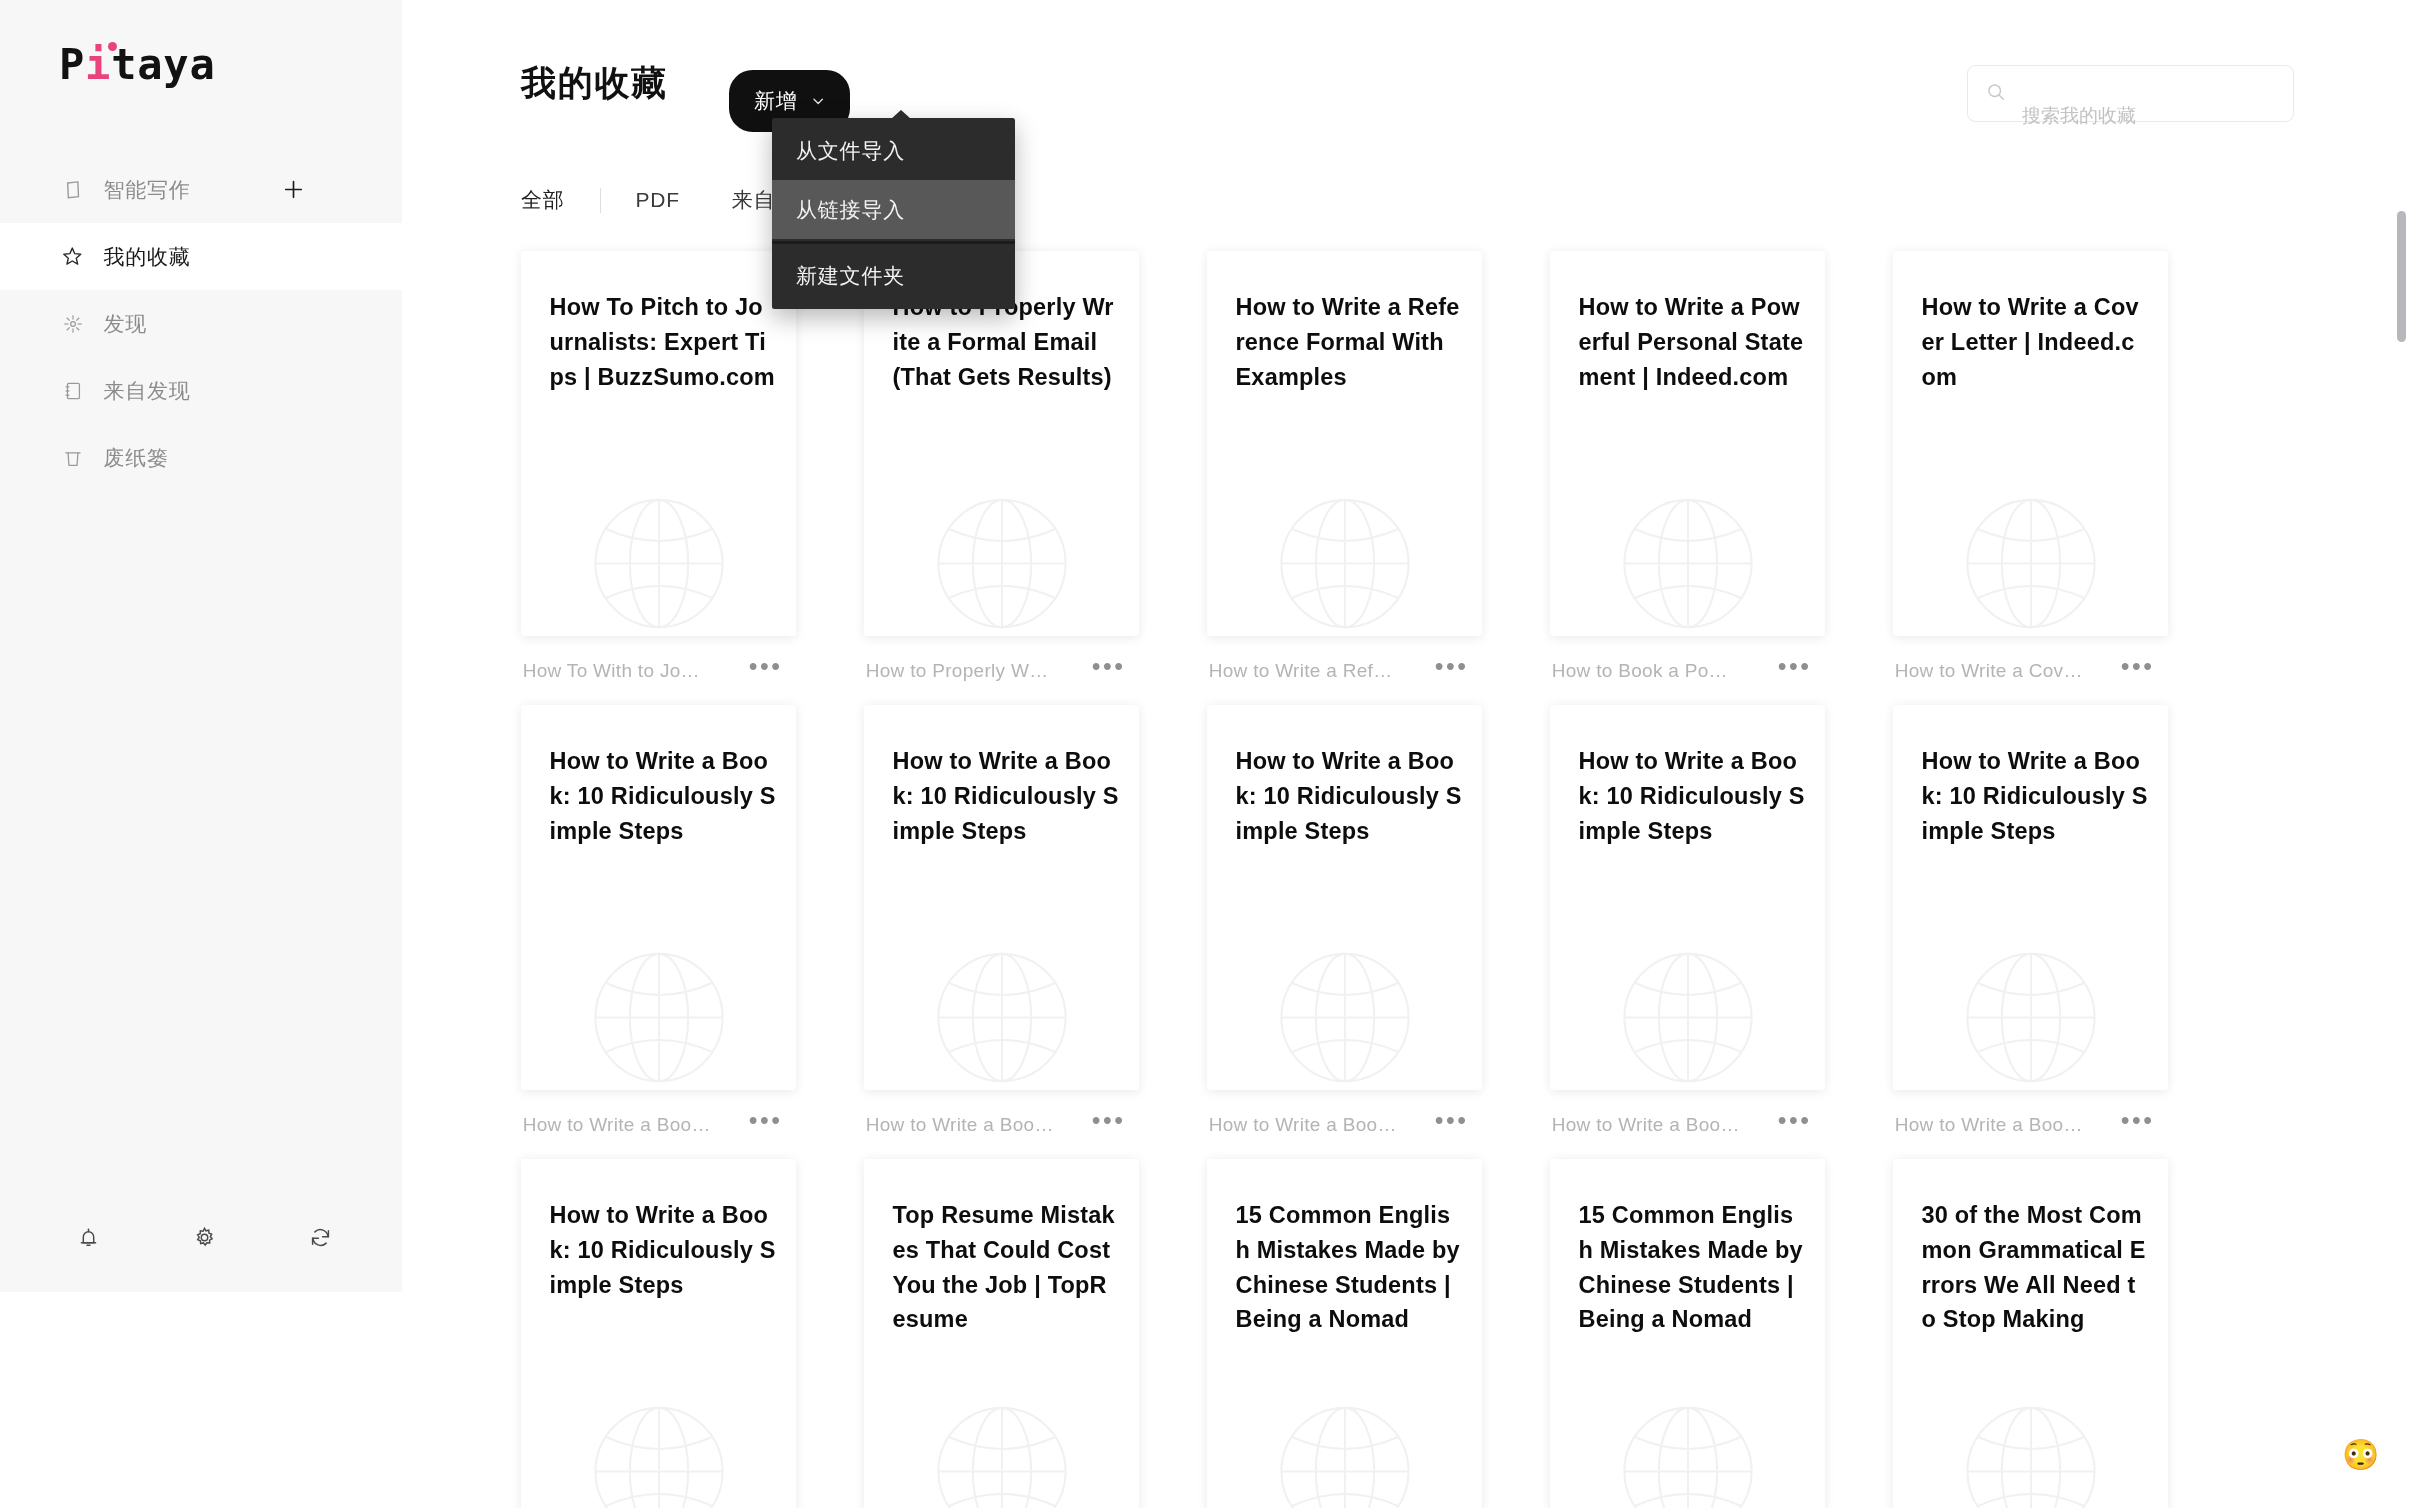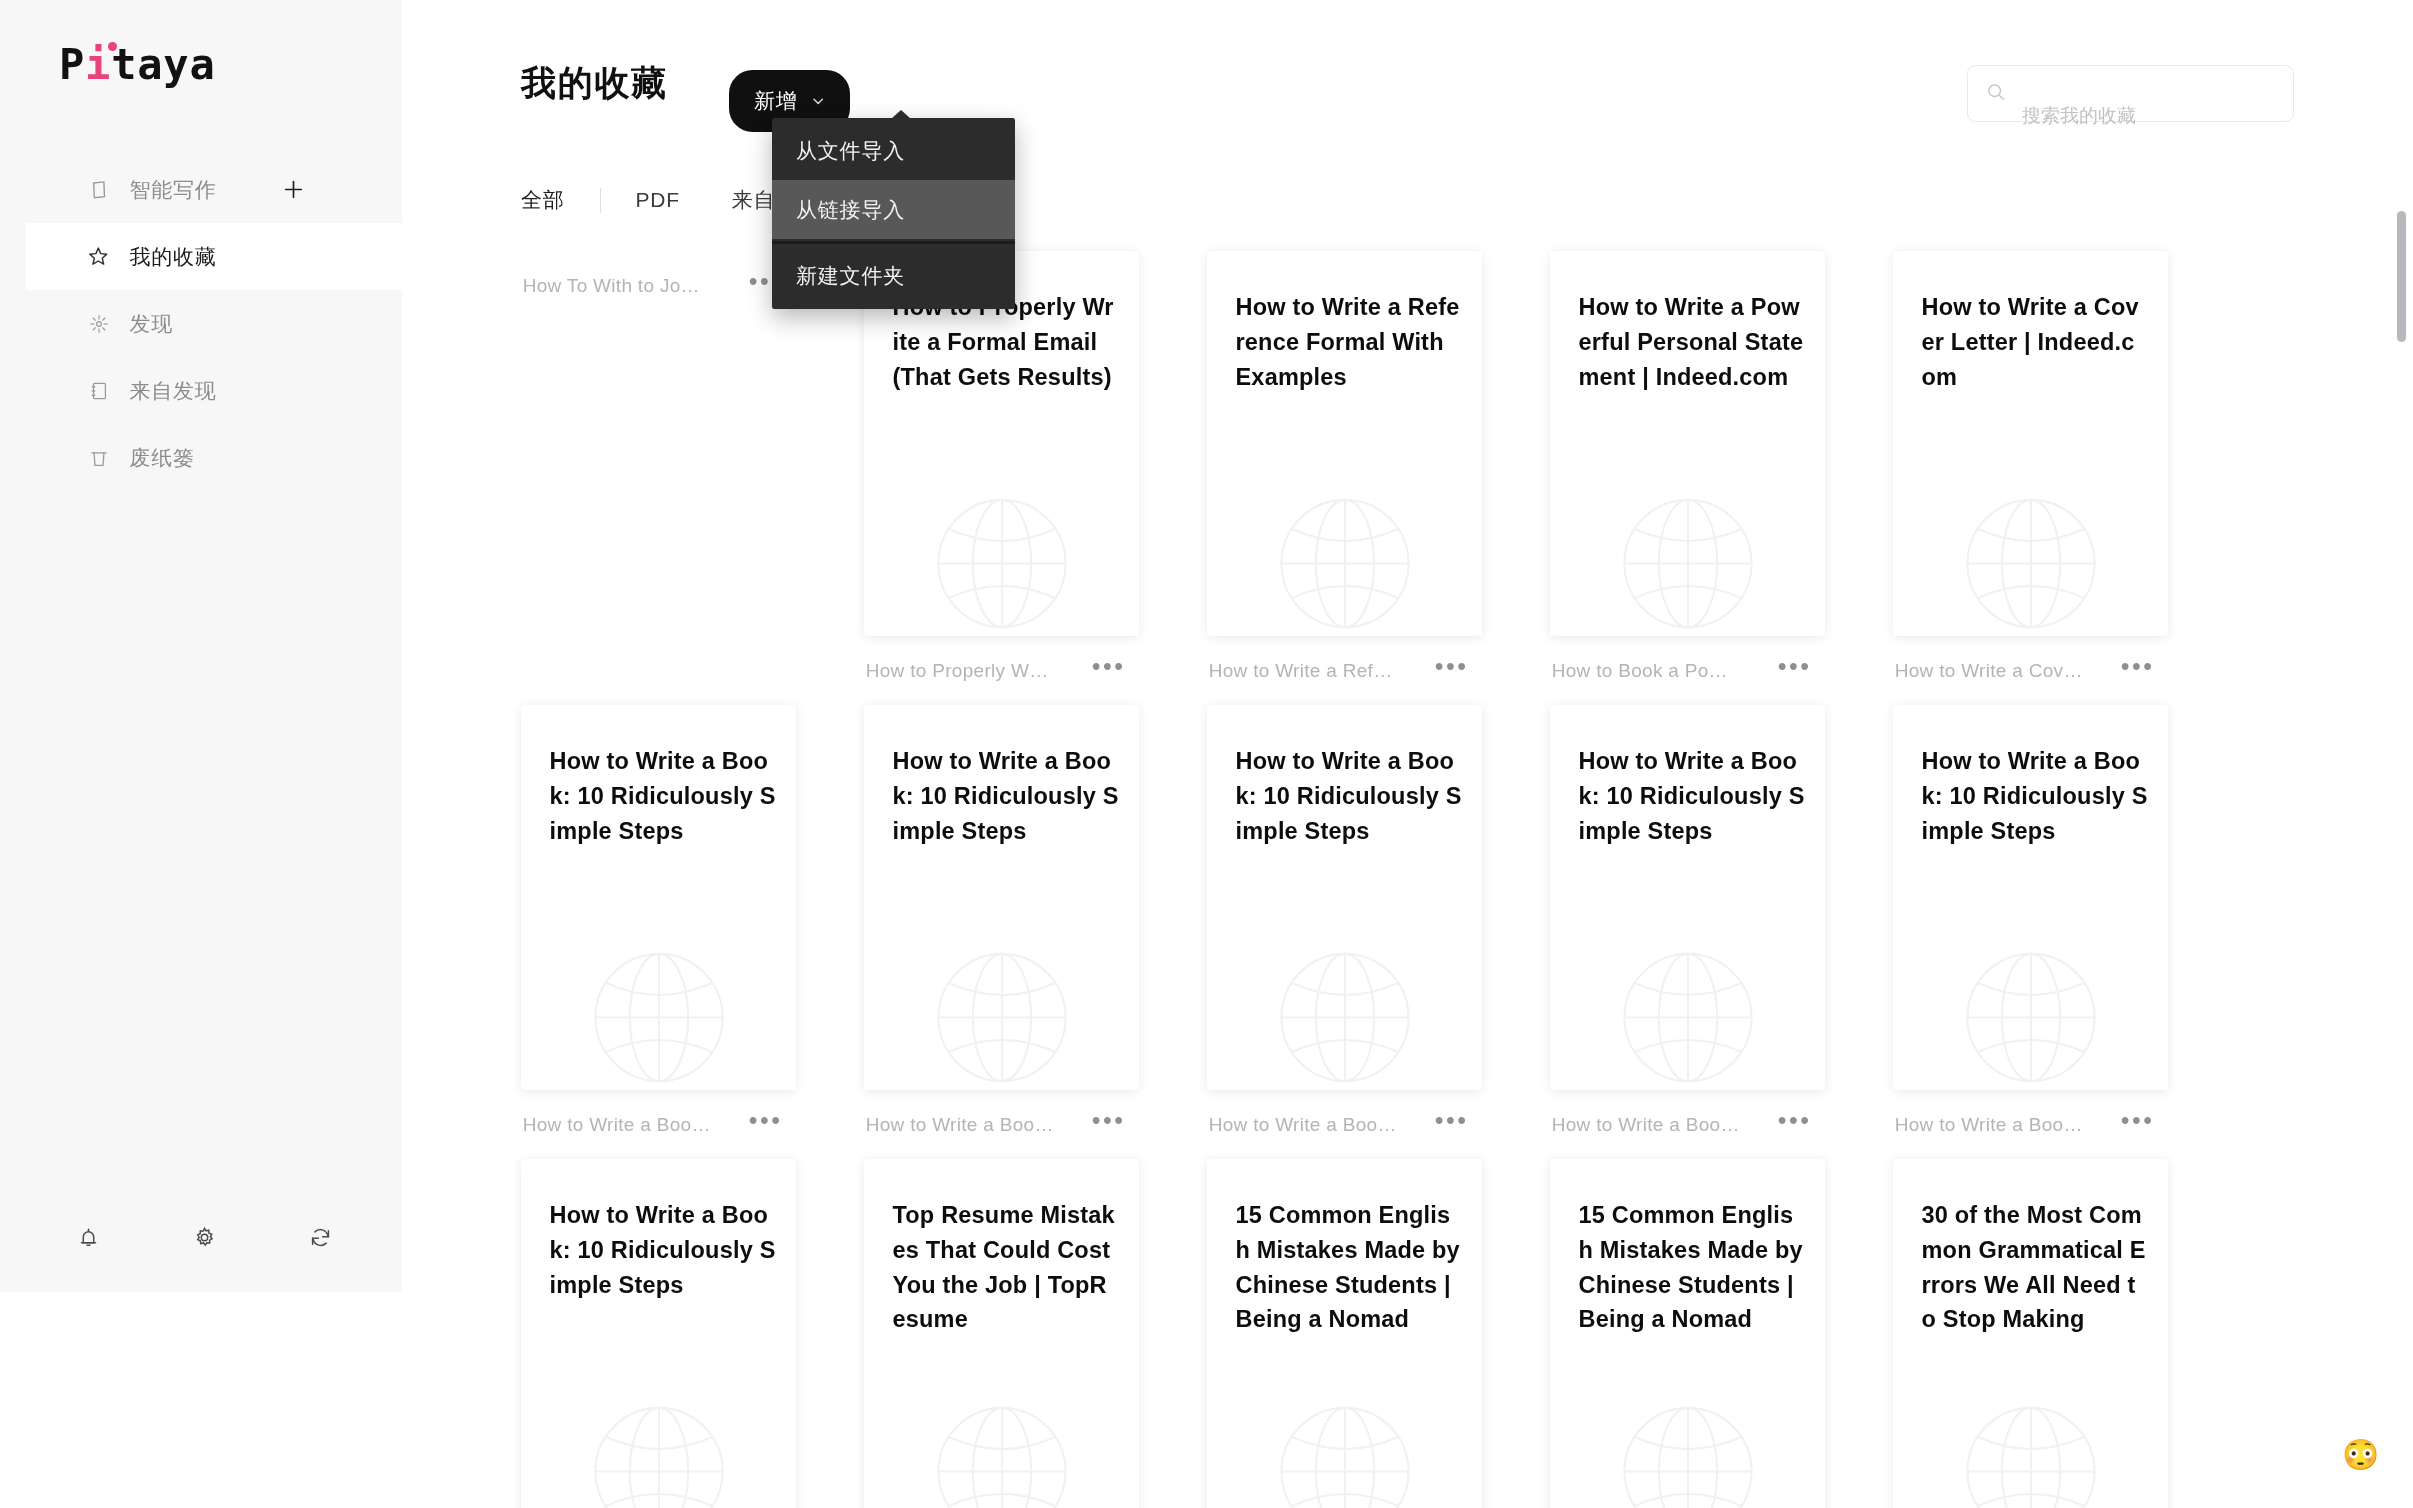--- a/index.html
+++ b/index.html
@@ -32,21 +32,21 @@
   }
   .logo .pink { color:#e8437d; }
   .logo .dot {
     position:absolute;
     width:9.2px; height:9.2px;
     border-radius:50%;
     background:#e8437d;
     top:-2.5px; left:49px;
   }
 
-  #nav { margin-top:30px;padding-left:26px; }
+  #nav { margin-top:30px; }
   .nav-item {
     height:67px;
     display:flex;
     align-items:center;
     padding-left:60px;
     position:relative;
     cursor:pointer;
   }
   .nav-item.active { background:#ffffff; }
   .nav-ico {
@@ -437,20 +437,31 @@
     <div id="tabs">
       <span class="tab">全部</span>
       <span class="tab-div"></span>
       <span class="tab muted">PDF</span>
       <span class="tab-gap"></span>
       <span class="tab muted">来自发现</span>
     </div>
 
     <div id="grid">
         <div class="cell">
+          <div class="card">
+            <div class="card-title">How To Pitch to Journalists: Expert Tips | BuzzSumo.com</div>
+    <svg class="globe" width="159" height="159" viewBox="0 0 120 120" fill="none" stroke="#f1f1f1" stroke-width="1.6">
+      <circle cx="60" cy="60" r="48"></circle>
+      <ellipse cx="60" cy="60" rx="22" ry="48"></ellipse>
+      <line x1="12" y1="60" x2="108" y2="60"></line>
+      <path d="M20 34 Q60 52 100 34"></path>
+      <path d="M20 86 Q60 68 100 86"></path>
+      <line x1="60" y1="12" x2="60" y2="108"></line>
+    </svg>
+          </div>
           <div class="card-foot">
             <span class="card-caption">How To With to Jo…</span>
             <span class="card-more">•••</span>
           </div>
         </div>
         <div class="cell">
           <div class="card">
             <div class="card-title">How to Properly Write a Formal Email (That Gets Results)</div>
     <svg class="globe" width="159" height="159" viewBox="0 0 120 120" fill="none" stroke="#f1f1f1" stroke-width="1.6">
       <circle cx="60" cy="60" r="48"></circle>

